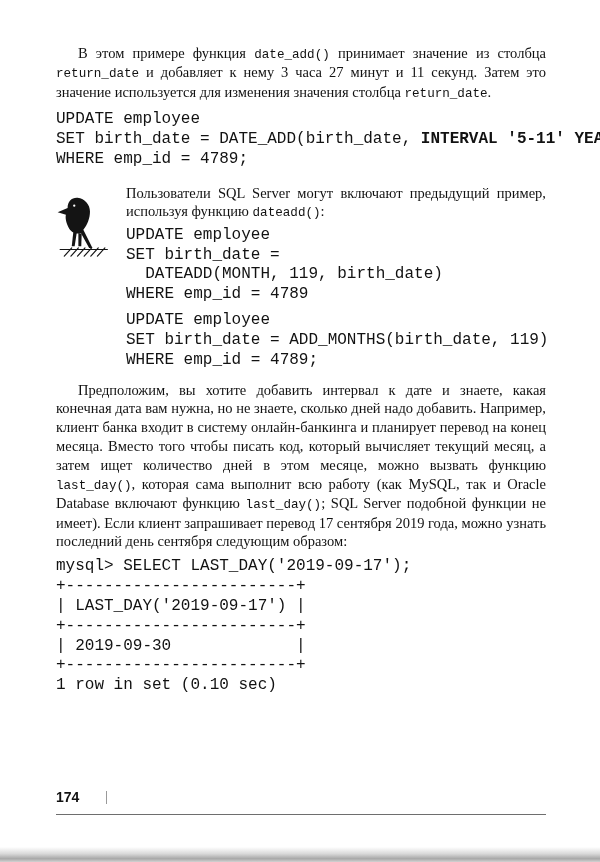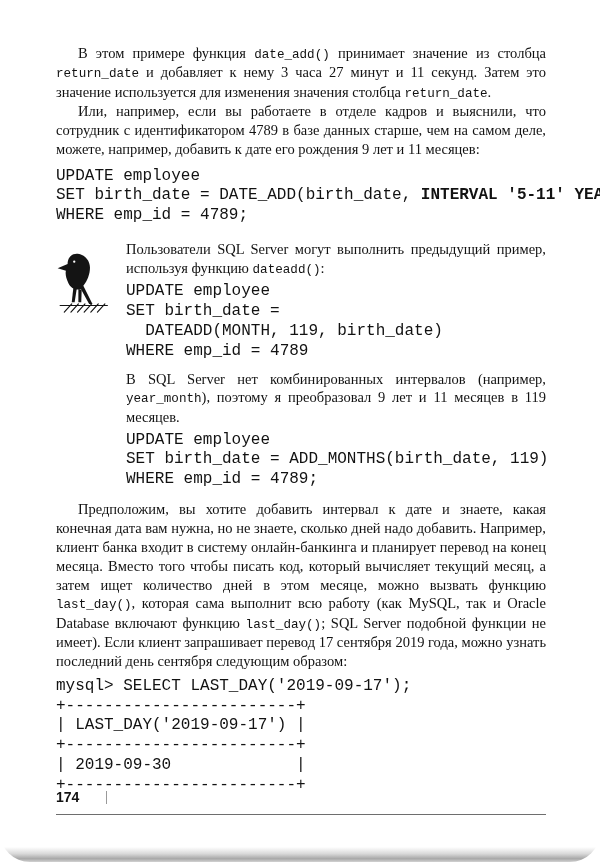--- a/index.html
+++ b/index.html
@@ -6,21 +6,20 @@
   html, body { background: #ffffff; }
   .page {
     position: relative;
     width: 600px;
     height: 862px;
     background: #ffffff;
     color: #121212;
     font-family: "Liberation Serif", serif;
     overflow: hidden;
     margin: 0 auto;
-    border-radius: 30px;
   }
   .content { padding: 44px 54px 0 56px; }
   .para {
     font-size: 14.5px;
     line-height: 1.3;
     text-align: justify;
     hyphens: auto;
     -webkit-hyphens: auto;
   }
   .indent { text-indent: 22px; }
@@ -71,21 +70,20 @@
   }
 </style>
 </head>
 <body>
 
 <div class="page">
   <main class="content">
 
     <p class="para indent"><span>В этом примере функция </span><code class="inline-code">date_add()</code><span> принимает значение из столбца </span><code class="inline-code">return_date</code><span> и добавляет к нему 3 часа 27 минут и 11 секунд. Затем это значение используется для изменения значения столбца </span><code class="inline-code">return_date</code><span>.</span></p>
 
-    <p class="para indent"><span>Или, например, если вы работаете в отделе кадров и выяснили, что сотрудник с идентификатором 4789 в базе данных старше, чем на самом деле, можете, например, добавить к дате его рождения 9 лет и 11 месяцев:</span></p>
 
     <pre class="code-block main-code"><span>UPDATE employee
 SET birth_date = DATE_ADD(birth_date, </span><strong class="code-bold">INTERVAL '5-11' YEAR_MONTH</strong><span>)
 WHERE emp_id = 4789;</span></pre>
 
     <aside class="note">
       <div class="note-icon-col">
         <svg width="58" height="68" viewBox="0 0 70 80" aria-hidden="true">
           <path fill="#141414" d="M2 21
             L14 16
@@ -104,26 +102,25 @@
             <line x1="10" y1="74" x2="19" y2="64"></line>
             <line x1="18" y1="74" x2="27" y2="64"></line>
             <line x1="26" y1="74" x2="35" y2="64"></line>
             <line x1="34" y1="74" x2="43" y2="64"></line>
             <line x1="42" y1="74" x2="51" y2="64"></line>
             <line x1="50" y1="74" x2="59" y2="64"></line>
           </g>
         </svg>
       </div>
       <div class="note-body">
-        <p class="para"><span>Пользователи SQL Server могут выполнить предыдущий пример, используя функцию </span><code class="inline-code">dateadd()</code><span>:</span></p>
+        <p class="para"><span>Пользователи SQL Server могут включают предыдущий пример, используя функцию </span><code class="inline-code">dateadd()</code><span>:</span></p>
         <pre class="code-block"><span>UPDATE employee
 SET birth_date =
   DATEADD(MONTH, 119, birth_date)
 WHERE emp_id = 4789</span></pre>
-        <p class="para gap-top"><span>В SQL Server нет комбинированных интервалов (например, </span><code class="inline-code">year_month</code><span>), поэтому я преобразовал 9 лет и 11 месяцев в 119 месяцев.</span></p>
         <pre class="code-block"><span>UPDATE employee
 SET birth_date = ADD_MONTHS(birth_date, 119)
 WHERE emp_id = 4789;</span></pre>
       </div>
     </aside>
 
     <p class="para indent"><span>Предположим, вы хотите добавить интервал к дате и знаете, какая конечная дата вам нужна, но не знаете, сколько дней надо добавить. Например, клиент банка входит в систему онлайн-банкинга и планирует перевод на конец месяца. Вместо того чтобы писать код, который вычисляет текущий месяц, а затем ищет количество дней в этом месяце, можно вызвать функцию </span><code class="inline-code">last_day()</code><span>, которая сама выполнит всю работу (как MySQL, так и Oracle Database включают функцию </span><code class="inline-code">last_day()</code><span>; SQL Server подобной функции не имеет). Если клиент запрашивает перевод 17 сентября 2019 года, можно узнать последний день сентября следующим образом:</span></p>
 
     <pre class="code-block last-code"><span>mysql&gt; SELECT LAST_DAY('2019-09-17');
 +------------------------+

